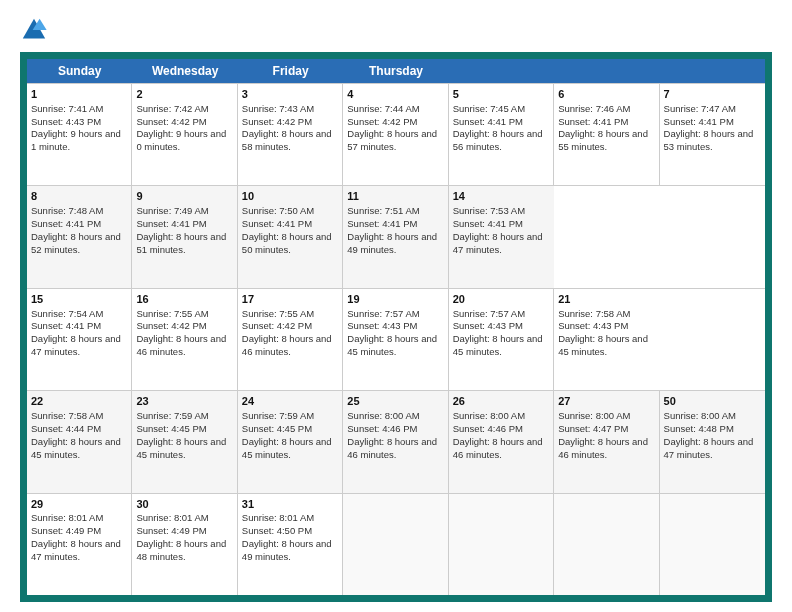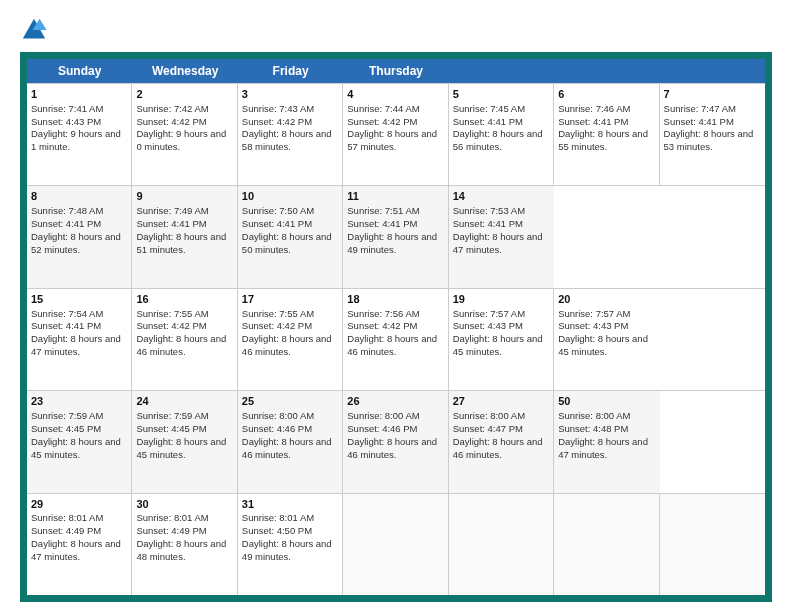--- a/index.html
+++ b/index.html
@@ -198,34 +198,38 @@
 Daylight: 8 hours
 and 47 minutes.</div>
           <div class="cal-cell"><span class="day-num">16</span>Sunrise: 7:55 AM
 Sunset: 4:42 PM
 Daylight: 8 hours
 and 46 minutes.</div>
           <div class="cal-cell"><span class="day-num">17</span>Sunrise: 7:55 AM
 Sunset: 4:42 PM
 Daylight: 8 hours
 and 46 minutes.</div>
-          <div class="cal-cell"><span class="day-num">18</span>Sunrise: 7:56 AM
-Sunset: 4:42 PM
-Daylight: 8 hours
-and 46 minutes.</div>
           <div class="cal-cell"><span class="day-num">19</span>Sunrise: 7:57 AM
 Sunset: 4:43 PM
 Daylight: 8 hours
 and 45 minutes.</div>
           <div class="cal-cell"><span class="day-num">20</span>Sunrise: 7:57 AM
 Sunset: 4:43 PM
 Daylight: 8 hours
 and 45 minutes.</div>
-        </div>
-        <div class="cal-row">
+          <div class="cal-cell"><span class="day-num">21</span>Sunrise: 7:58 AM
+Sunset: 4:43 PM
+Daylight: 8 hours
+and 45 minutes.</div>
+        </div>
+        <div class="cal-row">
+          <div class="cal-cell"><span class="day-num">22</span>Sunrise: 7:58 AM
+Sunset: 4:44 PM
+Daylight: 8 hours
+and 45 minutes.</div>
           <div class="cal-cell"><span class="day-num">23</span>Sunrise: 7:59 AM
 Sunset: 4:45 PM
 Daylight: 8 hours
 and 45 minutes.</div>
           <div class="cal-cell"><span class="day-num">24</span>Sunrise: 7:59 AM
 Sunset: 4:45 PM
 Daylight: 8 hours
 and 45 minutes.</div>
           <div class="cal-cell"><span class="day-num">25</span>Sunrise: 8:00 AM
 Sunset: 4:46 PM

